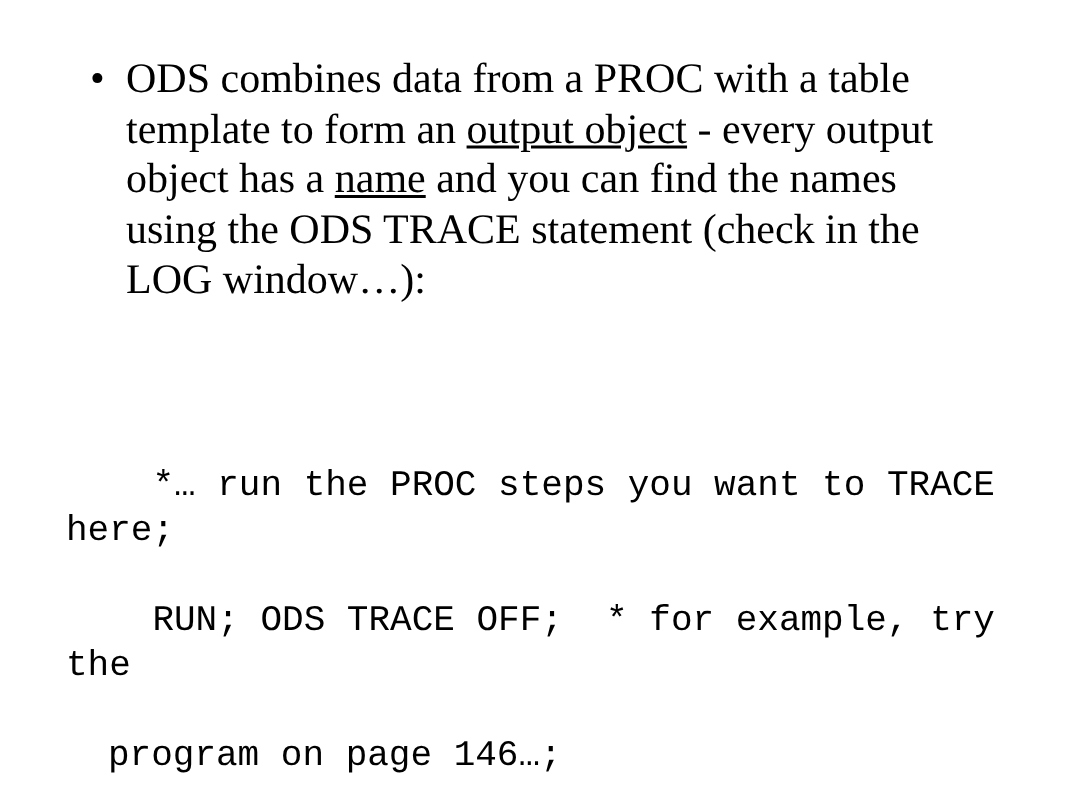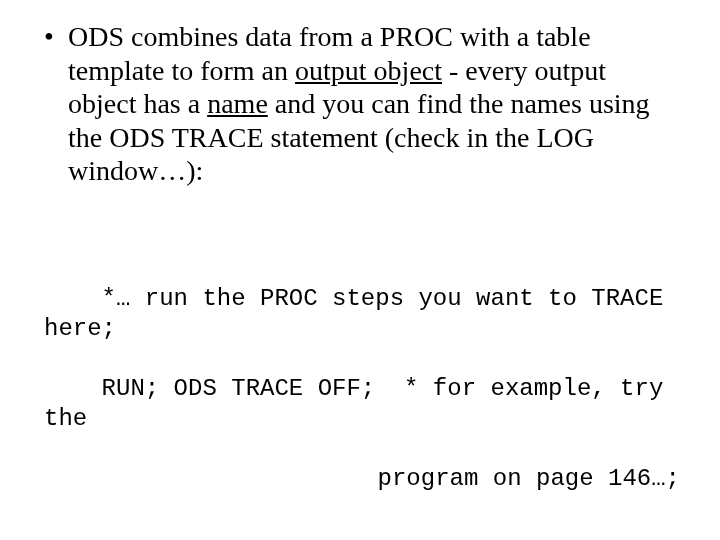--- a/index.html
+++ b/index.html
@@ -11,21 +11,21 @@
     font-family: "Times New Roman", Times, serif;
     color: #000000;
   }
   .slide {
     box-sizing: border-box;
     width: 720px;
     height: 540px;
     padding: 20px 40px 20px 40px;
   }
   ul.top {
-    margin: 0;
+    margin: 16px;
     padding-left: 28px;
     list-style: none;
   }
   ul.top > li {
     position: relative;
     font-size: 28px;
     line-height: 1.2;
     padding-left: 0;
   }
   ul.top > li::before {
@@ -42,21 +42,20 @@
     font-family: "Courier New", Courier, monospace;
     font-size: 24px;
     line-height: 1.25;
     white-space: pre-wrap;
     margin-top: 6px;
     padding-left: 4px;
   }
   .code .cont {
     display: block;
     padding-left: 28px;
-    text-align: right;
   }
 </style>
 </head>
 <body>
 
 <div class="slide">
   <ul class="top">
     <li>
       <span>ODS combines data from a PROC with a table template to form an </span><span class="u">output object</span><span> - every output object has a </span><span class="u">name</span><span> and you can find the names using the ODS TRACE statement (check in the LOG window…):</span>
     </li>

